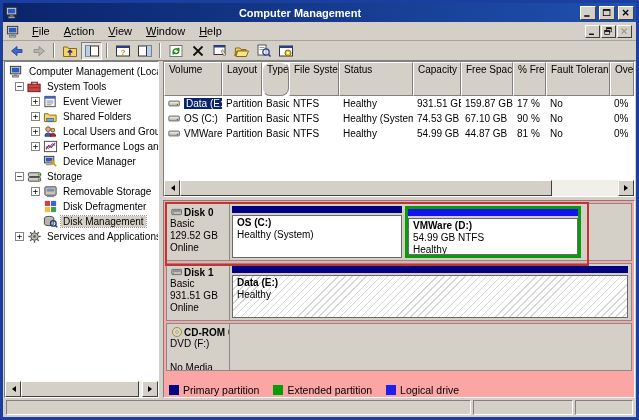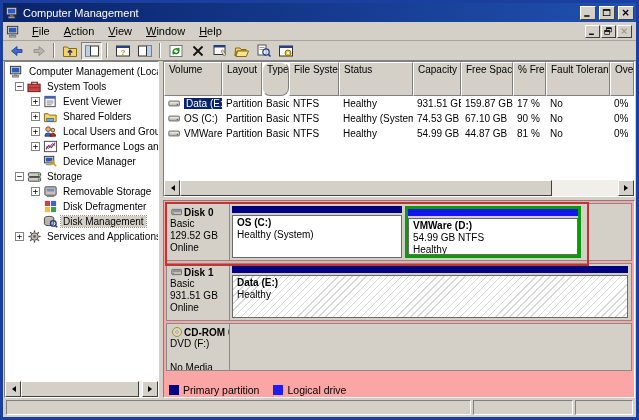--- a/index.html
+++ b/index.html
@@ -2,21 +2,21 @@
 <html style="--ext-color: #089c08;"><head>
 <meta charset="utf-8">
 <style>
   html,body{margin:0;padding:0;background:#808080;}
   *{box-sizing:border-box;}
   .window{position:relative;width:639px;height:420px;border:3px solid #1a3f9e;background:#d4d0c8;
           font-family:"Liberation Sans",sans-serif;font-size:11px;color:#000;overflow:hidden;}
   
   .titlebar{height:19px;display:flex;align-items:center;gap:3px;padding:0 2px;
             background:linear-gradient(90deg,var(--tb-left,#0a246a),var(--tb-right,#2050b0));}
-  .title-text{color:#fff;font-weight:normal;flex:1;white-space:nowrap;overflow:hidden;}
+  .title-text{color:#fff;font-weight:bold;flex:1;white-space:nowrap;overflow:hidden;text-align:center;}
   .tb-btn{width:16px;height:14px;background:#d4d0c8;border:1px solid;border-color:#fff #404040 #404040 #fff;
           display:flex;align-items:center;justify-content:center;flex:none;}
   
   .menubar{height:19px;display:flex;align-items:center;background:#d4d0c8;border-bottom:1px solid #a8a49c;padding:0 2px;}
   .menu-item{padding:2px 7px;display:inline-block;}
   .menu-item::first-letter{text-decoration:underline;}
   .child-controls{margin-left:auto;display:flex;gap:1px;padding-right:2px;}
   .child-btn{width:15px;height:13px;background:#d4d0c8;border:1px solid;border-color:#fff #404040 #404040 #fff;
              display:flex;align-items:center;justify-content:center;}
   
@@ -617,20 +617,24 @@
               </div>
               <div class="part-area"></div>
             </div>
           </div>
         <div class="legend" id="legend">
             <span class="legend-item">
               <span class="legend-swatch" style="background: rgb(0, 0, 128);"></span>
               <span>Primary partition</span>
             </span>
             <span class="legend-item">
+              <span class="legend-swatch" style="background: rgb(8, 156, 8);"></span>
+              <span>Extended partition</span>
+            </span>
+            <span class="legend-item">
               <span class="legend-swatch" style="background: rgb(30, 30, 240);"></span>
               <span>Logical drive</span>
             </span>
           </div>
       </div>
     </div>
   </div>
 
   <div class="statusbar">
     <span class="status-panel" style="flex:1;"></span>

